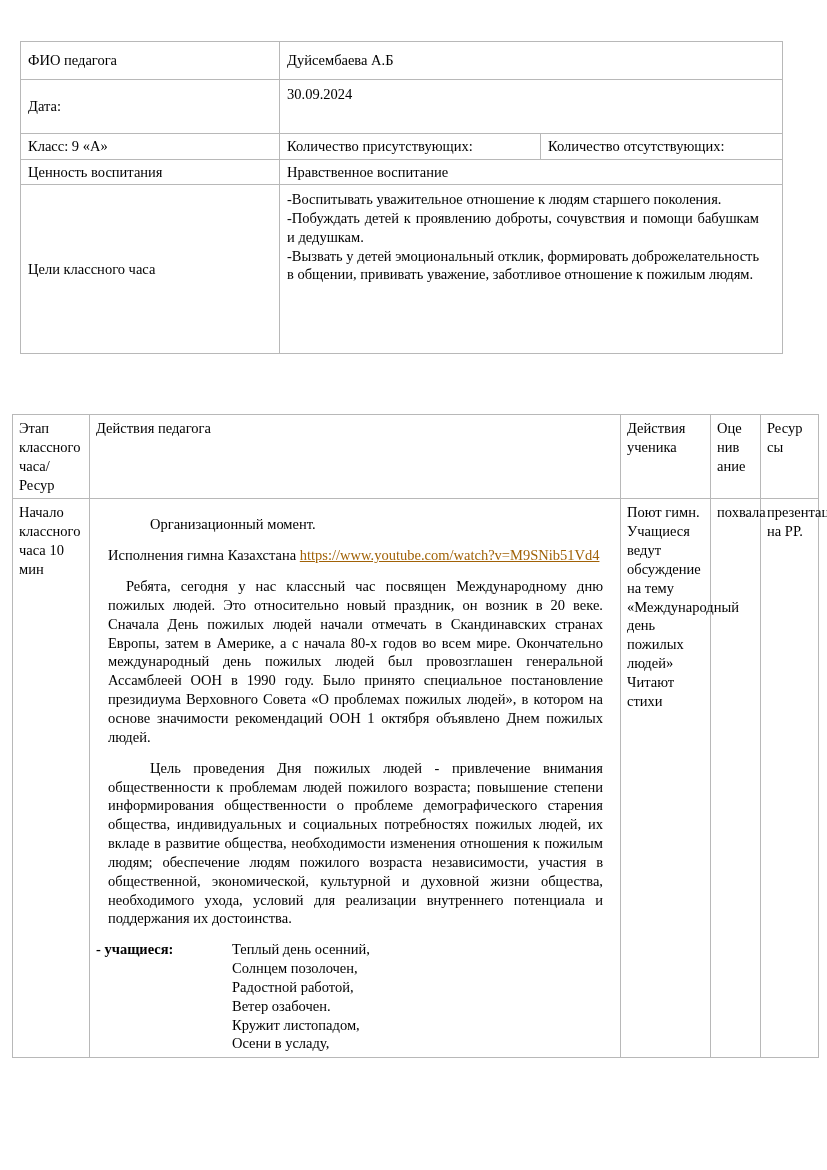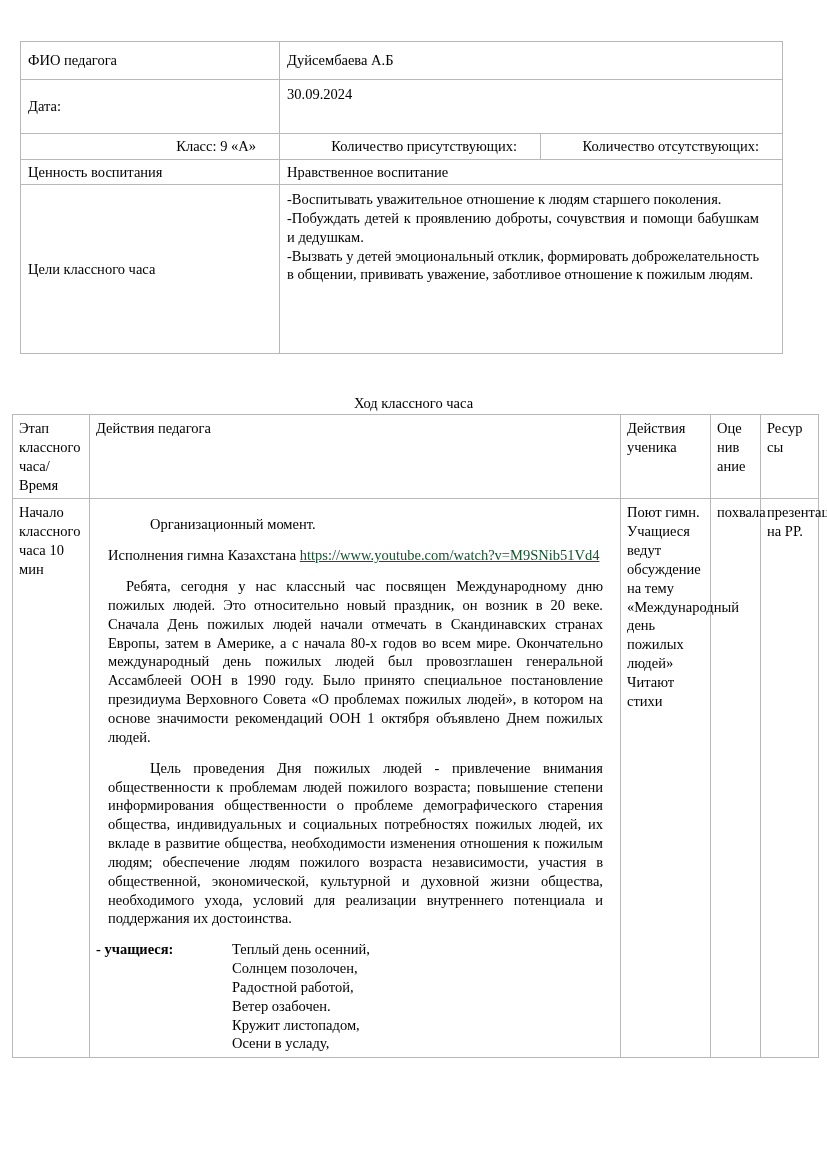--- a/index.html
+++ b/index.html
@@ -38,21 +38,21 @@
     vertical-align: middle;
     padding: 5px 23px 5px 7px;
     line-height: 1.28;
   }
   .col-label   { width: 259px; }
   .col-val-a   { width: 261px; }
   .col-val-b   { width: 242px; }
 
   .r-fio    td { height: 27px; }
   .r-date   td { height: 43px; }
-  .r-class  td { height: 18px; padding-top:3px; padding-bottom:3px;text-align:right;}
+  .r-class  td { height: 18px; padding-top:3px; padding-bottom:3px;}
   .r-theme  td { height: 33px; vertical-align: top; }
   .r-value  td { height: 16px; padding-top:3px; padding-bottom:3px;}
   .r-goals  td { height: 158px; vertical-align: top; }
   .goal-label  { vertical-align: middle !important; margin-left: 40px; }
 
   .goals-body p {
     margin: 0;
     text-align: justify;
     text-justify: inter-word;
     line-height: 1.30;
@@ -102,21 +102,21 @@
     margin: 12px;
     text-align: justify;
     text-justify: inter-word;
     line-height: 1.30;
   }
   .p-indent   { text-indent: 42px; }
   .p-indent-s { text-indent: 18px; }
 
   .doclink {
     text-decoration: underline;
-    color: #14532d;
+    color: #a16207;
   }
 
   .poem-row {
     display: flex;
     align-items: flex-start;
     margin-top: 4px;
   }
   .poem-label {
     font-weight: bold;
     width: 136px;
@@ -160,33 +160,32 @@
         <td class="goal-label">Цели классного часа</td>
         <td colspan="2" class="goals-body">
           <p>-Воспитывать уважительное отношение к людям старшего поколения.</p>
           <p>-Побуждать детей к проявлению доброты, сочувствия и помощи бабушкам и дедушкам.</p>
           <p>-Вызвать у детей эмоциональный отклик, формировать доброжелательность в общении, прививать уважение, заботливое отношение к пожилым людям.</p>
         </td>
       </tr>
     </tbody>
   </table>
 
-  <div class="flow-caption">Ход классного часа</div>
 
   <table class="flow-table">
     <colgroup>
       <col class="fc-stage">
         <col class="fc-teach">
         <col class="fc-pupil">
         <col class="fc-mark">
         <col class="fc-res">
     </colgroup>
     <thead>
       <tr class="flow-head">
-        <th>Этап классного часа/ Время</th>
+        <th>Этап классного часа/ Ресур</th>
         <th>Действия педагога</th>
         <th>Действия ученика</th>
         <th>Оце нив ание</th>
         <th>Ресур сы</th>
       </tr>
     </thead>
     <tbody>
       <tr class="flow-body">
         <td>Начало классного часа 10 мин</td>
 

